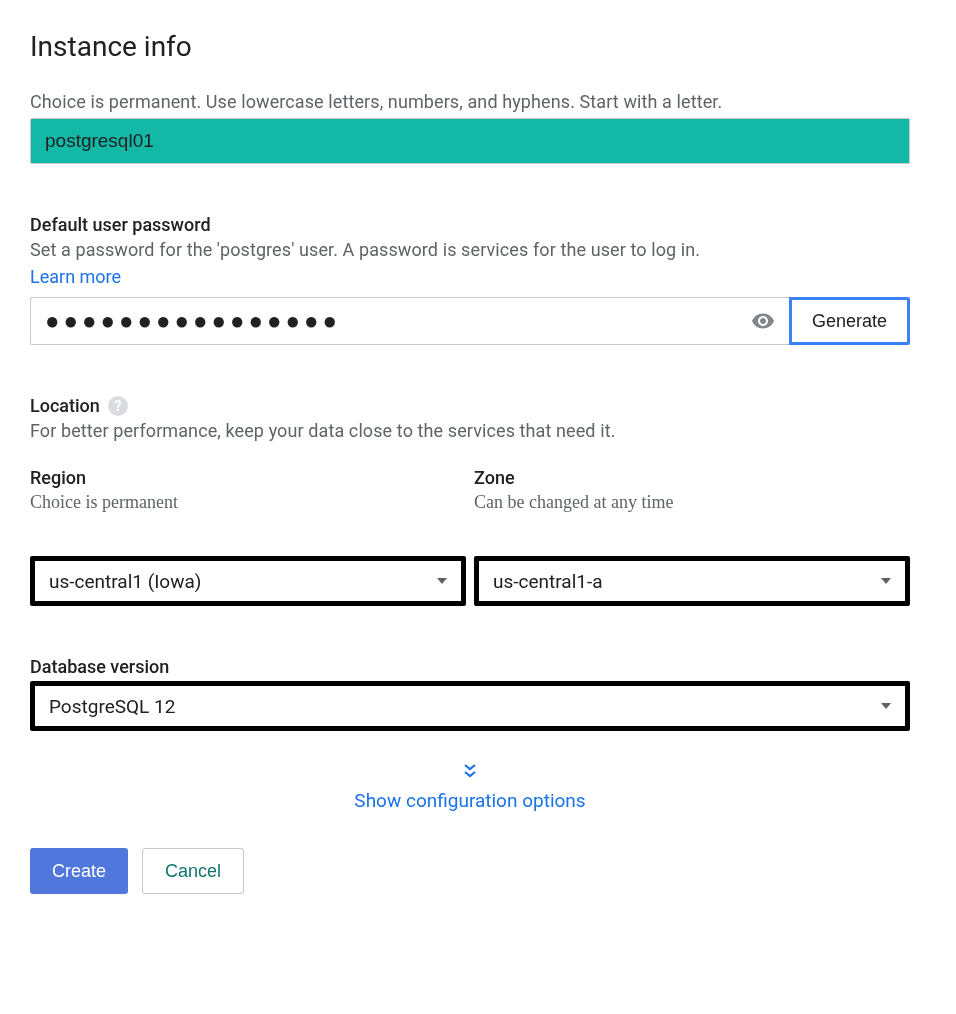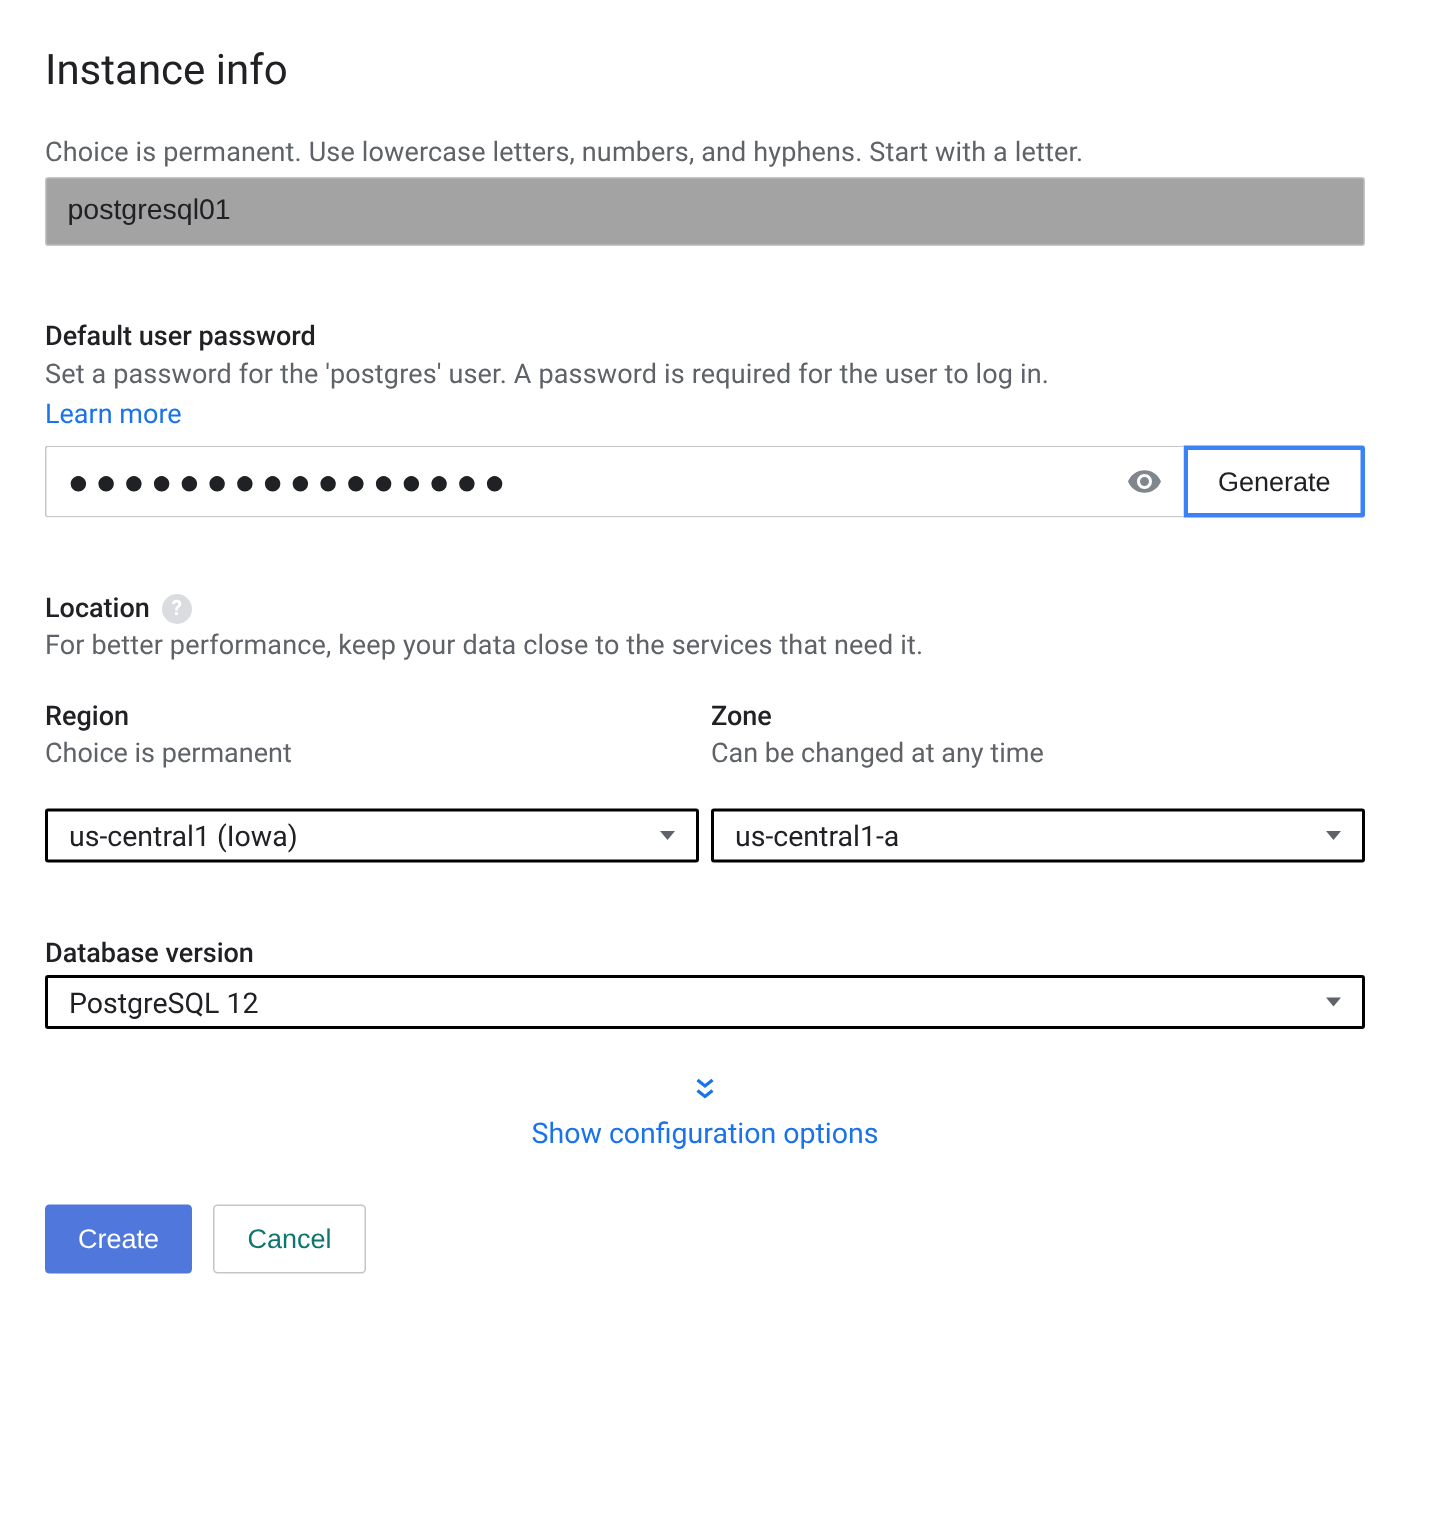--- a/index.html
+++ b/index.html
@@ -52,21 +52,21 @@
       margin-bottom: 10px;
     }
     .text-input {
       width: 100%;
       height: 46px;
       border: 1px solid #c4c7c5;
       border-radius: 2px;
       padding: 0 14px;
       font-size: 19px;
       color: #202124;
-      background: #a3a3a3;
+      background: #14b8a6;
       outline: none;
     }
     .password-row {
       display: flex;
       width: 100%;
     }
     .password-wrap {
       flex: 1;
       position: relative;
       display: flex;
@@ -123,27 +123,28 @@
     }
     .col-label {
       font-size: 18px;
       font-weight: 500;
       color: #202124;
       margin-bottom: 4px;
     }
     .col-helper {
       font-size: 18px;
       color: #5f6368;
-      margin-bottom: 26px;
+      margin-bottom: 43px;
+      font-family: Liberation Serif, serif;
     }
     .select-wrap {
       position: relative;
       width: 100%;
-      height: 36px;
-      border: 2px solid #000000;
+      height: 50px;
+      border: 5px solid #000000;
       border-radius: 2px;
       display: flex;
       align-items: center;
       padding: 0 14px;
       cursor: pointer;
       background: #fff;
     }
     .select-value {
       flex: 1;
       font-size: 19px;
@@ -207,21 +208,21 @@
 
   <h1 class="page-title">Instance info</h1>
 
   <div class="section">
     <div class="helper-text">Choice is permanent. Use lowercase letters, numbers, and hyphens. Start with a letter.</div>
     <input type="text" class="text-input" value="postgresql01" style="">
   </div>
 
   <div class="section">
     <div class="field-label">Default user password</div>
-    <div class="helper-text">Set a password for the 'postgres' user. A password is required for the user to log in.</div>
+    <div class="helper-text">Set a password for the 'postgres' user. A password is services for the user to log in.</div>
     <a href="#" class="learn-more">Learn more</a>
     <div class="password-row">
       <div class="password-wrap">
         <div class="password-dots">●●●●●●●●●●●●●●●●</div>
         <span class="eye-icon">
           <svg width="24" height="24" viewBox="0 0 24 24" fill="currentColor">
             <path d="M12 4.5C7 4.5 2.73 7.61 1 12c1.73 4.39 6 7.5 11 7.5s9.27-3.11 11-7.5c-1.73-4.39-6-7.5-11-7.5zM12 17c-2.76 0-5-2.24-5-5s2.24-5 5-5 5 2.24 5 5-2.24 5-5 5zm0-8c-1.66 0-3 1.34-3 3s1.34 3 3 3 3-1.34 3-3-1.34-3-3-3z"></path>
           </svg>
         </span>
       </div>

